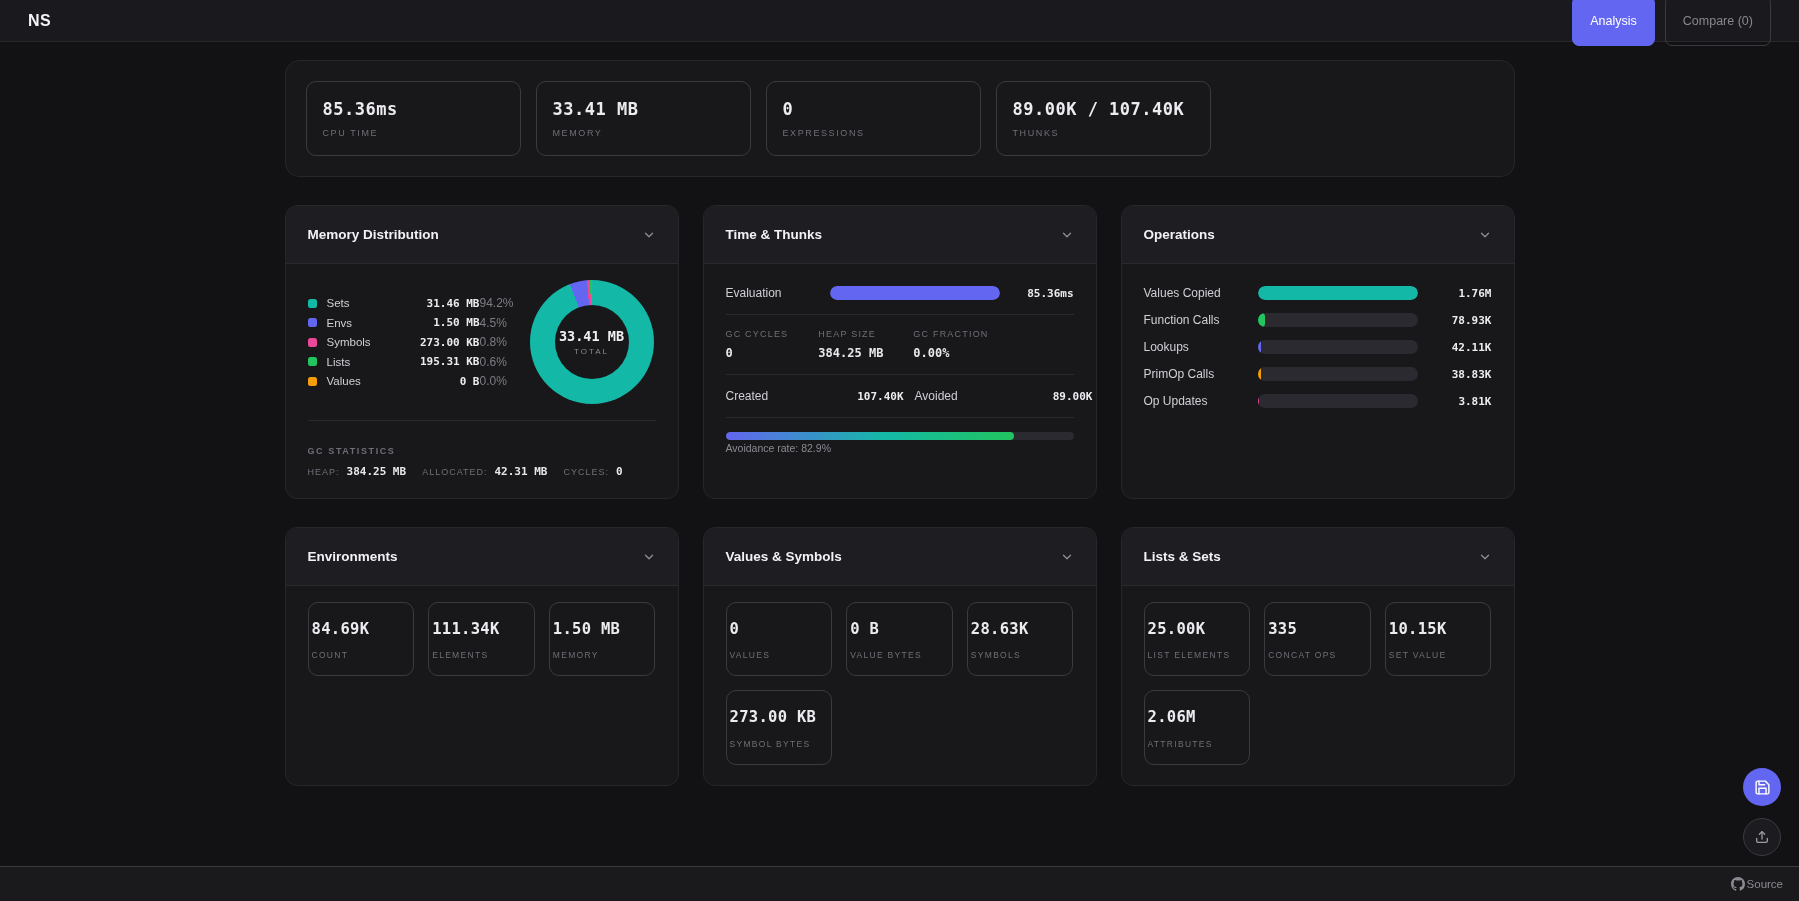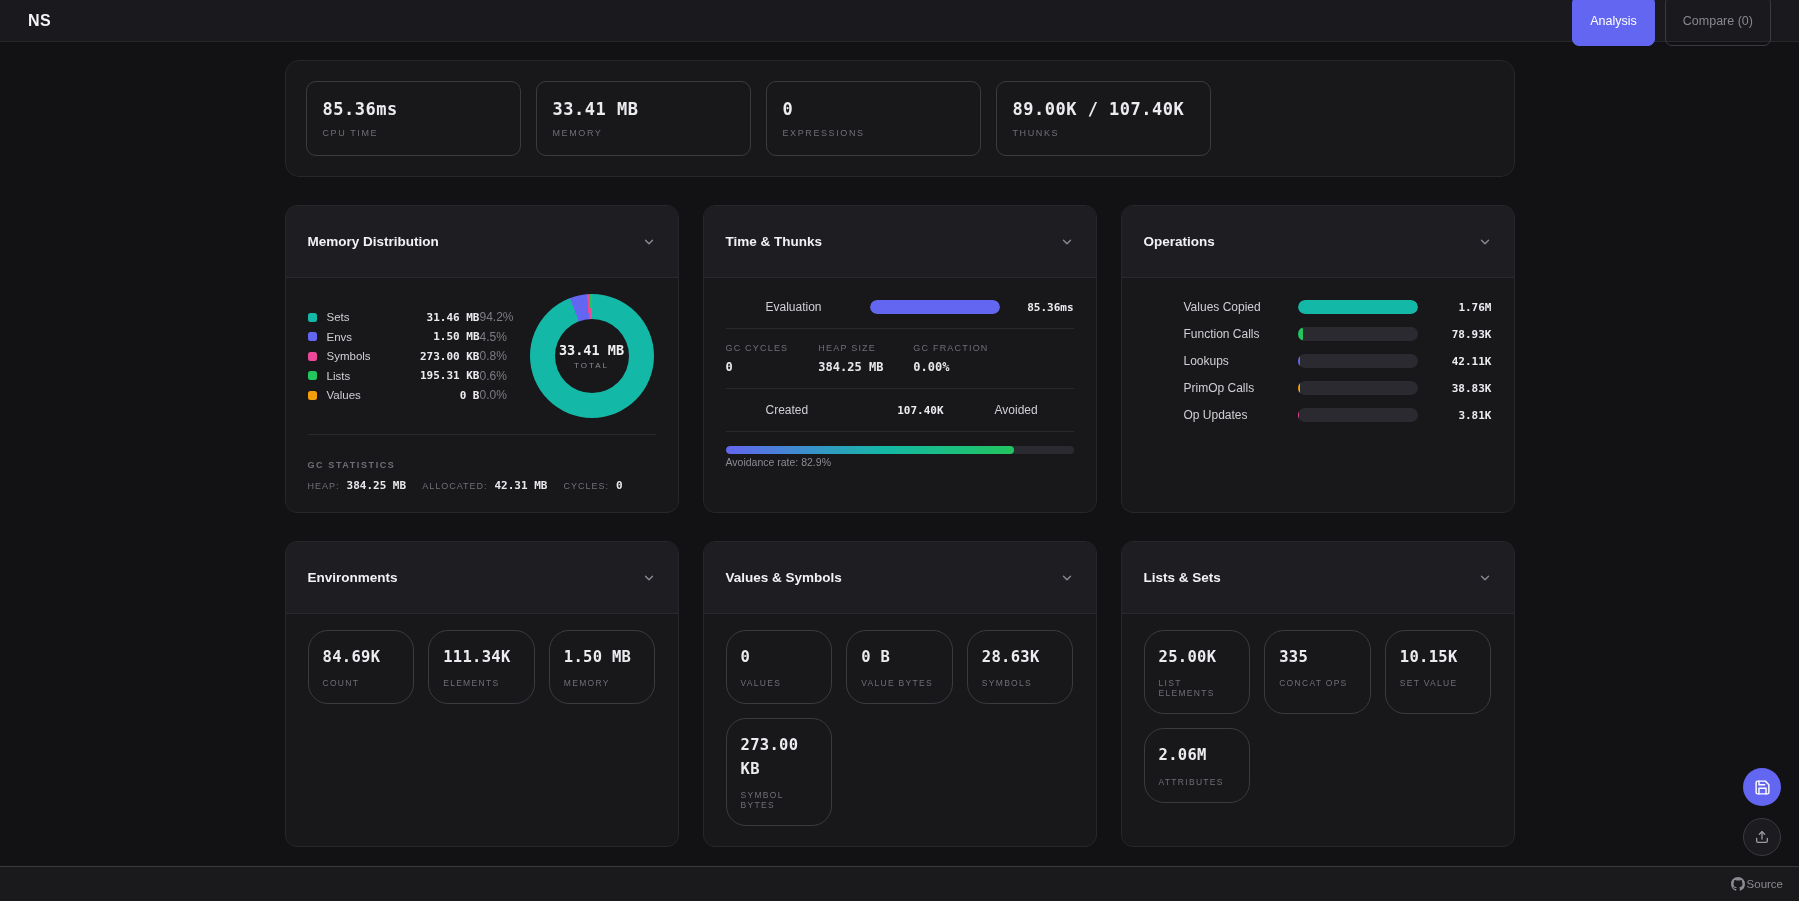--- a/index.html
+++ b/index.html
@@ -22,21 +22,21 @@
   .btn-primary { background:#6366f1; border:1px solid #6366f1; color:#ffffff; }
   .btn-secondary { background:transparent; border:1px solid #3a3a41; color:#87878f; }
 
   
   .content { width:1230px; margin:0 auto; padding-top:18px; }
   .grid3 { display:grid; grid-template-columns:repeat(3,1fr); gap:24px; margin-top:28px; align-items:stretch; }
 
   .panel { background:#18181b; border:1px solid #26262b; border-radius:12px; display:flex; flex-direction:column; overflow:hidden; }
   .panel-header {
     background:#1d1d22; border-bottom:1px solid #28282d;
-    padding:28px 22px; display:flex; align-items:center; justify-content:space-between;
+    padding:21px 22px; display:flex; align-items:center; justify-content:space-between;
   }
   .panel-title { font-size:13.5px; font-weight:bold; color:#f2f2f5; }
   .chev { width:14px; height:14px; color:#8a8a92; cursor:pointer; flex:none; }
   .panel-body { padding:16px 22px 20px; flex:1; }
 
   
   .stats-panel {
     background:#18181b; border:1px solid #26262b; border-radius:14px;
     padding:20px; display:flex; gap:15px;
   }
@@ -61,40 +61,40 @@
   .donut-label { font-size:8px; color:#8a8a92; letter-spacing:2px; margin-top:3px; }
   .mem-divider { border-top:1px solid #28282d; margin-top:16px; padding-top:25px; }
   .gc-title { font-size:9px; font-weight:bold; letter-spacing:1.6px; color:#6f6f78; }
   .gc-row { display:flex; align-items:baseline; gap:16px; margin-top:9px; }
   .gc-pair { display:flex; align-items:baseline; gap:7px; }
   .gc-key { font-size:9px; letter-spacing:1px; color:#6f6f78; }
   .gc-val { font-size:11px; font-weight:bold; color:#e8e8ec; }
 
   
   .bar-row { display:flex; align-items:center; gap:12px; }
-  .bar-label { width:92px; flex:none; font-size:12px; color:#cfcfd5;margin-left:40px; }
+  .bar-label { width:92px; flex:none; font-size:12px; color:#cfcfd5; }
   .bar-track { flex:1; height:14px; border-radius:7px; background:#2a2a30; overflow:hidden; }
   .bar-fill { height:100%; border-radius:7px; }
   .bar-value { width:62px; flex:none; text-align:right; font-size:11px; font-weight:bold; color:#ececf0; }
 
   .tt-divider { border-top:1px solid #28282d; margin:14px 0; }
   .tt-grid { display:flex; gap:30px; }
   .tt-col-label { font-size:9px; letter-spacing:1.2px; color:#6f6f78; }
   .tt-col-value { font-size:12px; font-weight:bold; color:#e8e8ec; margin-top:7px; }
   .tt-bars { display:flex; flex-direction:row; gap:11px; }
   .avoid-track { height:8px; border-radius:4px; background:#2a2a30; overflow:hidden; }
   .avoid-fill { height:100%; border-radius:4px; background:linear-gradient(90deg,#6366f1 0%,#14b8a6 55%,#22c55e 100%); }
   .avoid-text { font-size:10.5px; color:#8a8a92; margin-top:2px; }
 
   .ops-rows { display:flex; flex-direction:column; gap:13px; padding-top:6px; }
   .ops-rows .bar-label { width:102px; }
 
   
   .mini-grid { display:flex; flex-wrap:wrap; gap:14px; align-content:flex-start; }
-  .mini-card { flex:0 0 calc((100% - 28px)/3); border:1px solid #3a3a41; border-radius:20px; padding:15px 14px; }
+  .mini-card { flex:0 0 calc((100% - 28px)/3); border:1px solid #3a3a41; border-radius:10px; padding:15px 3px; }
   .mini-value { font-size:15.5px; font-weight:bold; color:#ececf0; letter-spacing:.3px; line-height:1.5; }
   .mini-label { font-size:8.5px; color:#6f6f78; letter-spacing:1.3px; margin-top:9px; }
 
   
   .fab-stack { position:absolute; right:18px; bottom:45px; display:flex; flex-direction:column; gap:12px; }
   .fab { width:38px; height:38px; border-radius:50%; display:flex; align-items:center; justify-content:center; cursor:pointer; }
   .fab-save { background:#6366f1; }
   .fab-share { background:#1c1c20; border:1px solid #3a3a41; }
 
   

